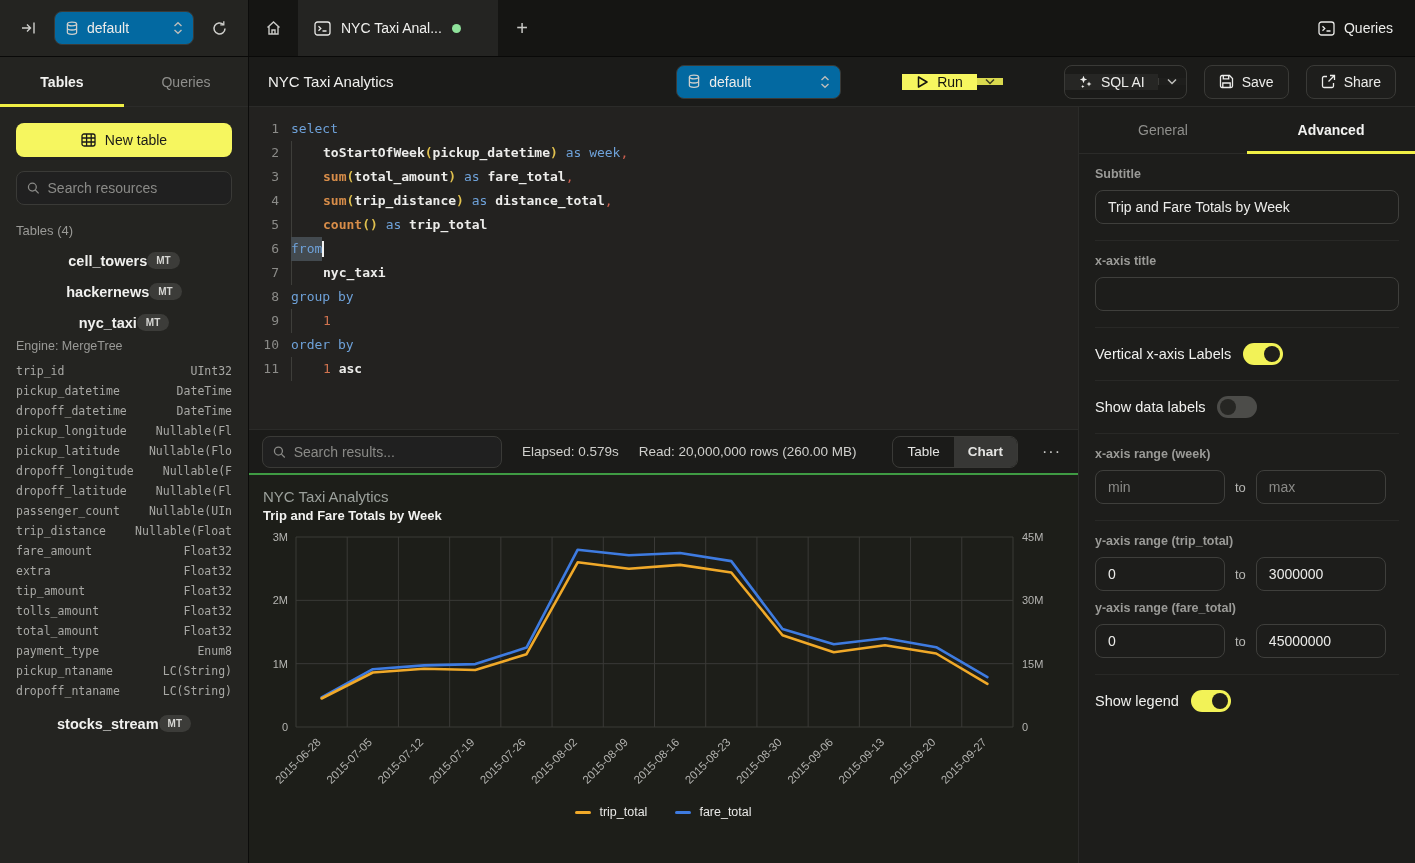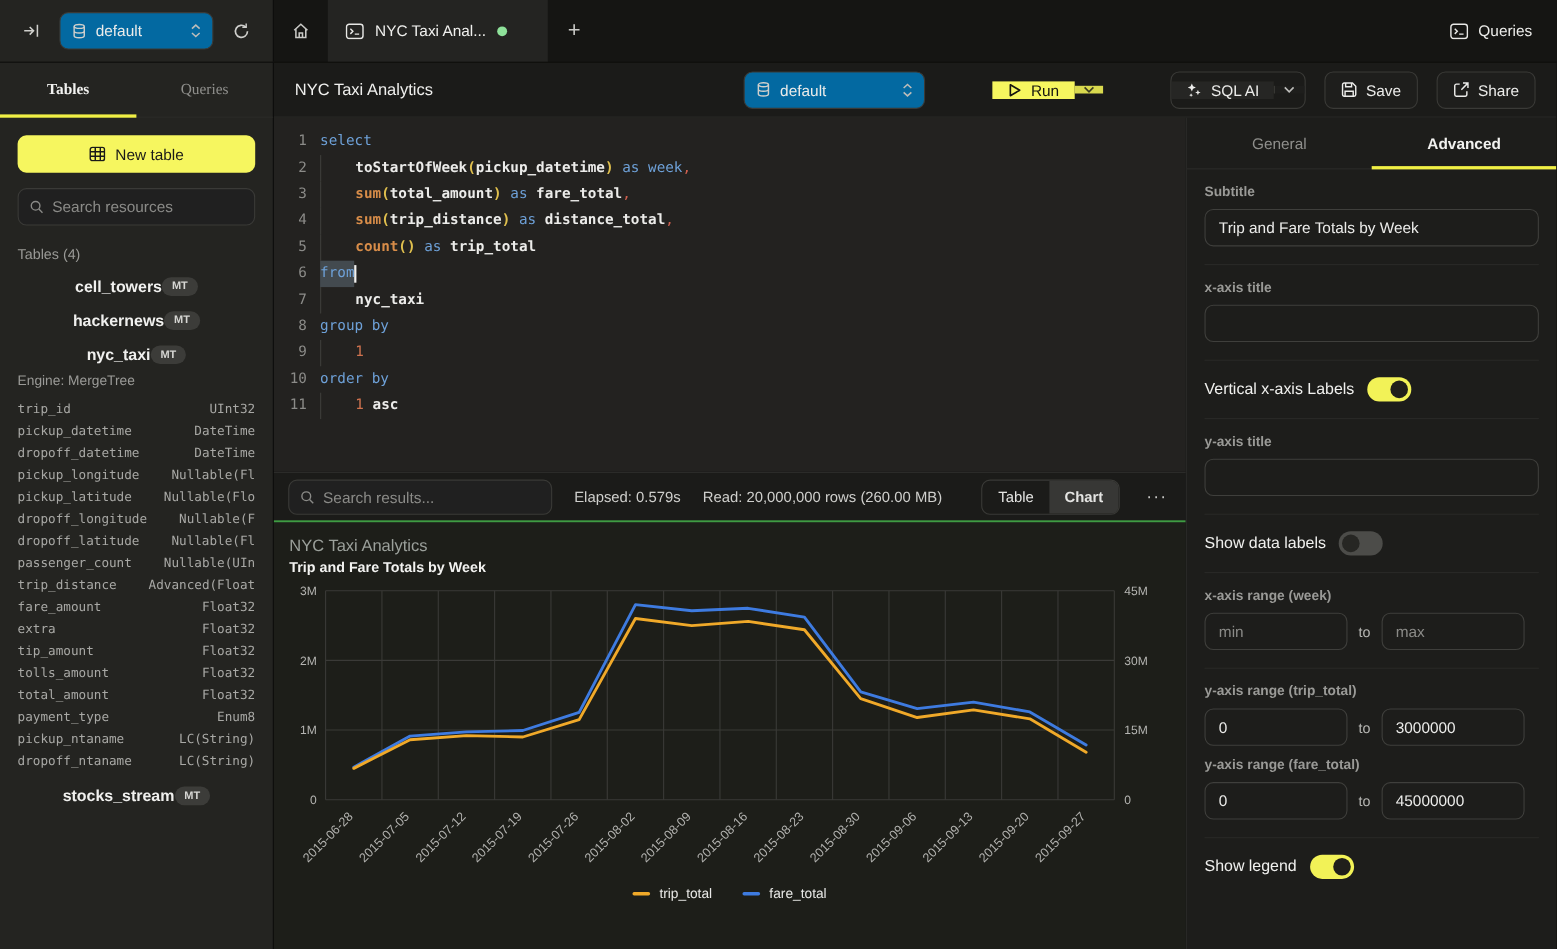--- a/index.html
+++ b/index.html
@@ -27,21 +27,21 @@
   .home-btn { width:49px; display:flex; align-items:center; justify-content:center; color:#c9c9c6; cursor:pointer; }
   .tab { display:flex; align-items:center; gap:10px; background:#242422; padding:0 16px; width:200px; color:#f0f0ee; cursor:pointer; }
   .tab .ttl { font-size:14px; white-space:nowrap; overflow:hidden; }
   .green-dot { width:9px; height:9px; border-radius:50%; background:#8fe29b; flex:none; }
   .plus-btn { width:48px; display:flex; align-items:center; justify-content:center; color:#c9c9c6; font-size:20px; cursor:pointer; }
   .tb-right { display:flex; align-items:center; padding:0 22px; margin-left:auto; }
   .queries-btn { display:flex; align-items:center; gap:9px; color:#ececea; font-size:14px; cursor:pointer; }
 
   
   .side-tabs { height:50px; flex:none; display:flex; border-bottom:1px solid #2b2b29; }
-  .side-tab { flex:1; display:flex; align-items:center; justify-content:center; font-size:14px; color:#8f8f8c; cursor:pointer; position:relative;font-family:Liberation Serif, serif; }
+  .side-tab { flex:1; display:flex; align-items:center; justify-content:center; font-size:14px; color:#8f8f8c; cursor:pointer; position:relative; }
   .side-tab.active { color:#f2f2f0; font-weight:700; }
   .side-tab.active::after { content:""; position:absolute; left:0; right:0; bottom:-1px; height:3px; background:#f0ef45; }
   .side-body { flex:1; overflow:hidden; padding:16px; }
   .new-table-btn { width:100%; height:34px; background:#f6f65f; color:#1a1a18; border:none; border-radius:8px;
     font-size:14px; font-weight:500; display:flex; align-items:center; justify-content:center; gap:9px; cursor:pointer; font-family:inherit; }
   .search-box { margin-top:14px; height:34px; background:#202020; border:1px solid #3a3a37; border-radius:8px; display:flex; align-items:center; gap:8px; padding:0 10px; }
   .search-box input { background:transparent; border:none; outline:none; color:#dcdcda; font-size:14px; width:100%; font-family:inherit; }
   .search-box input::placeholder { color:#8a8a87; }
   .tables-section { margin-top:18px; font-size:13px; color:#9a9a97; }
   .table-item { display:flex; align-items:center; justify-content:center; margin-top:14px; cursor:pointer; }
@@ -251,21 +251,21 @@
               <div class="col-row">
                 <span class="cn">dropoff_latitude</span>
                 <span class="ct">Nullable(Fl</span>
               </div>
               <div class="col-row">
                 <span class="cn">passenger_count</span>
                 <span class="ct">Nullable(UIn</span>
               </div>
               <div class="col-row">
                 <span class="cn">trip_distance</span>
-                <span class="ct">Advanced(Float</span>
+                <span class="ct">Nullable(Float</span>
               </div>
               <div class="col-row">
                 <span class="cn">fare_amount</span>
                 <span class="ct">Float32</span>
               </div>
               <div class="col-row">
                 <span class="cn">extra</span>
                 <span class="ct">Float32</span>
               </div>
               <div class="col-row">
@@ -506,24 +506,20 @@
             <div class="rp-section">
               <div class="rp-label">x-axis title</div>
               <input class="rp-input" value="" style="">
             </div>
             <div class="toggle-row">
               <span class="tl">Vertical x-axis Labels</span>
               <span class="toggle on">
                   <span class="knob"></span>
                 </span>
             </div>
-            <div class="rp-section">
-              <div class="rp-label">y-axis title</div>
-              <input class="rp-input" value="" style="">
-            </div>
             <div class="toggle-row">
               <span class="tl">Show data labels</span>
               <span class="toggle off">
                   <span class="knob"></span>
                 </span>
             </div>
             <div class="rp-section">
               <div class="rp-label">x-axis range (week)</div>
               <div class="range-row">
                 <input class="rp-input" placeholder="min" style="">

